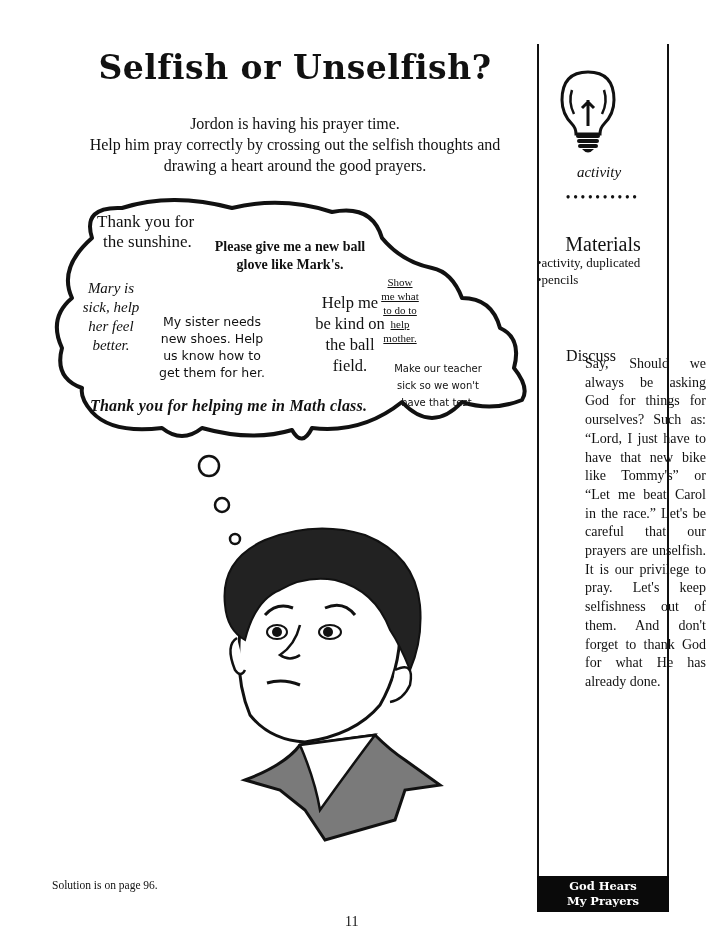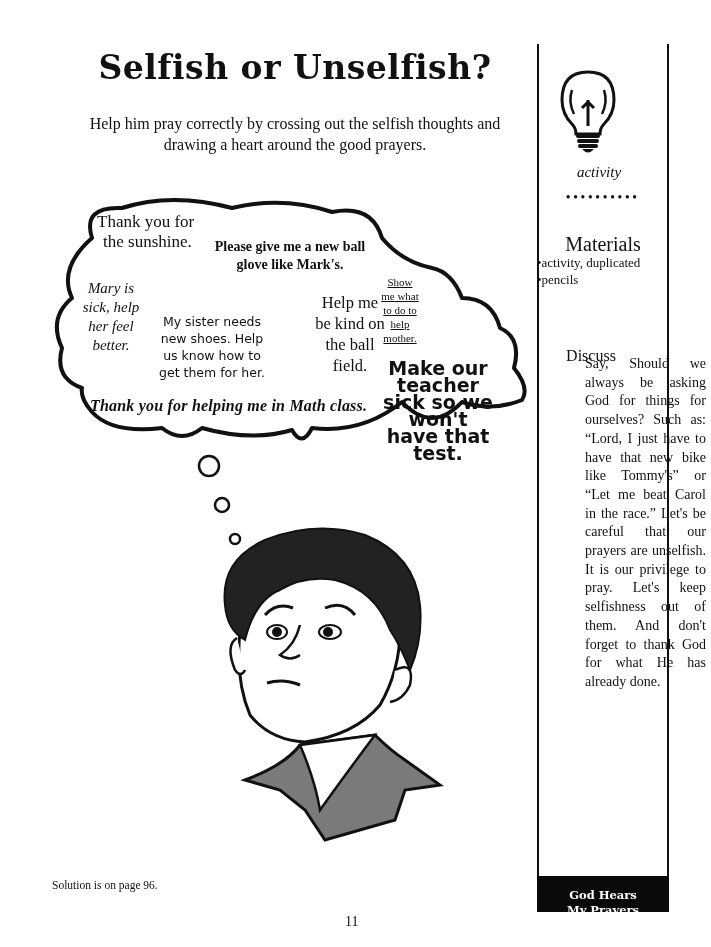--- a/index.html
+++ b/index.html
@@ -15,44 +15,45 @@
   .bubbles { left:195px; top:450px; }
 
   .p { position:absolute; text-align:center; }
   .p1 { left:97px; top:212px; font-size:17px; line-height:20px; text-align:left; }
   .p1 .l2 { padding-left:6px; }
   .p2 { left:200px; top:238px; width:180px; font-size:14px; font-weight:bold; line-height:18px; }
   .p3 { left:80px; top:279px; width:62px; font-size:15px; font-style:italic; line-height:19px; }
   .p4 { left:150px; top:313px; width:124px; font-family:"DejaVu Sans", sans-serif; font-size:12.5px; line-height:17px; }
   .p5 { left:280px; top:292px; width:84px; font-size:16.5px; line-height:21px;margin-left:28px; }
   .p6 { left:372px; top:275px; width:56px; font-size:11px; line-height:14px; text-decoration:underline; }
-  .p7 { left:368px; top:360px; width:140px; font-family:"DejaVu Sans", sans-serif; font-weight:bold; font-size:19px; line-height:17px; }
+  .p7 { left:368px; top:360px; width:140px; font-family:"DejaVu Sans", sans-serif; font-weight:normal; font-size:10px; line-height:17px; }
   .p8 { left:90px; top:397px; font-family:Liberation Serif, serif; font-style:italic; font-weight:bold; font-size:16px; letter-spacing:0.2px; }
 
   .boy { left:205px; top:520px; }
 
   .sidebar { left:537px; top:44px; width:128px; height:866px; border-left:2px solid #111; border-right:2px solid #111; }
   .bulb { left:558px; top:68px; }
   .activity-label { left:539px; top:164px; width:120px; text-align:center; font-style:italic; font-size:15px; }
   .dots { left:543px; top:190px; width:120px; text-align:center; font-size:12px; letter-spacing:3.2px; font-weight:bold; }
   .materials-h { left:539px; top:233px; width:128px; text-align:center; font-size:20px; }
   .materials-l { left:537px; top:254px; width:142px; font-size:13px; line-height:17px; }
   .discuss-h { left:539px; top:347px; width:104px; text-align:center; font-size:16px; }
   .discuss-t { left:541px; top:355px; width:121px; font-size:14px; line-height:18.7px; text-align:justify;margin-left:44px; }
   .footer-box { left:537px; top:876px; width:132px; height:36px; background:#0a0a0a; color:#fff; text-align:center;
-                font-family:"DejaVu Serif", serif; font-weight:bold; font-size:11.5px; line-height:15px; padding-top:12px; box-sizing:border-box; }
+                font-family:"DejaVu Serif", serif; font-weight:bold; font-size:11.5px; line-height:15px; padding-top:3px; box-sizing:border-box; }
   .solution { left:52px; top:879px; font-size:11.5px; }
   .pagenum { left:345px; top:914px; font-size:14px; }
 </style>
 </head>
 <body>
 
 <div class="abs title">Selfish or Unselfish?</div>
 
 <div class="abs intro">
+  <div>Jordon is having his prayer time.</div>
   <div>Help him pray correctly by crossing out the selfish thoughts and</div>
   <div>drawing a heart around the good prayers.</div>
 </div>
 
 <svg class="abs cloud-svg" width="475" height="250" viewBox="0 0 475 250">
   <path d="M40 40 Q30 8 70 10 Q120 -6 180 10 Q230 -2 280 14 Q320 6 330 40 Q350 64 380 70 Q400 74 410 100 Q440 100 448 130 Q470 140 462 170 Q478 190 470 202
            Q440 214 410 204 Q380 236 350 204 Q310 236 260 230 Q250 250 240 232 Q200 244 150 230 Q130 246 110 230 Q60 236 40 214 Q28 200 30 190
            Q2 180 10 150 Q-4 120 20 100 Q6 70 40 40 Z" fill="#fff" stroke="#111" stroke-width="4" stroke-linejoin="round"></path>
 </svg>
 

